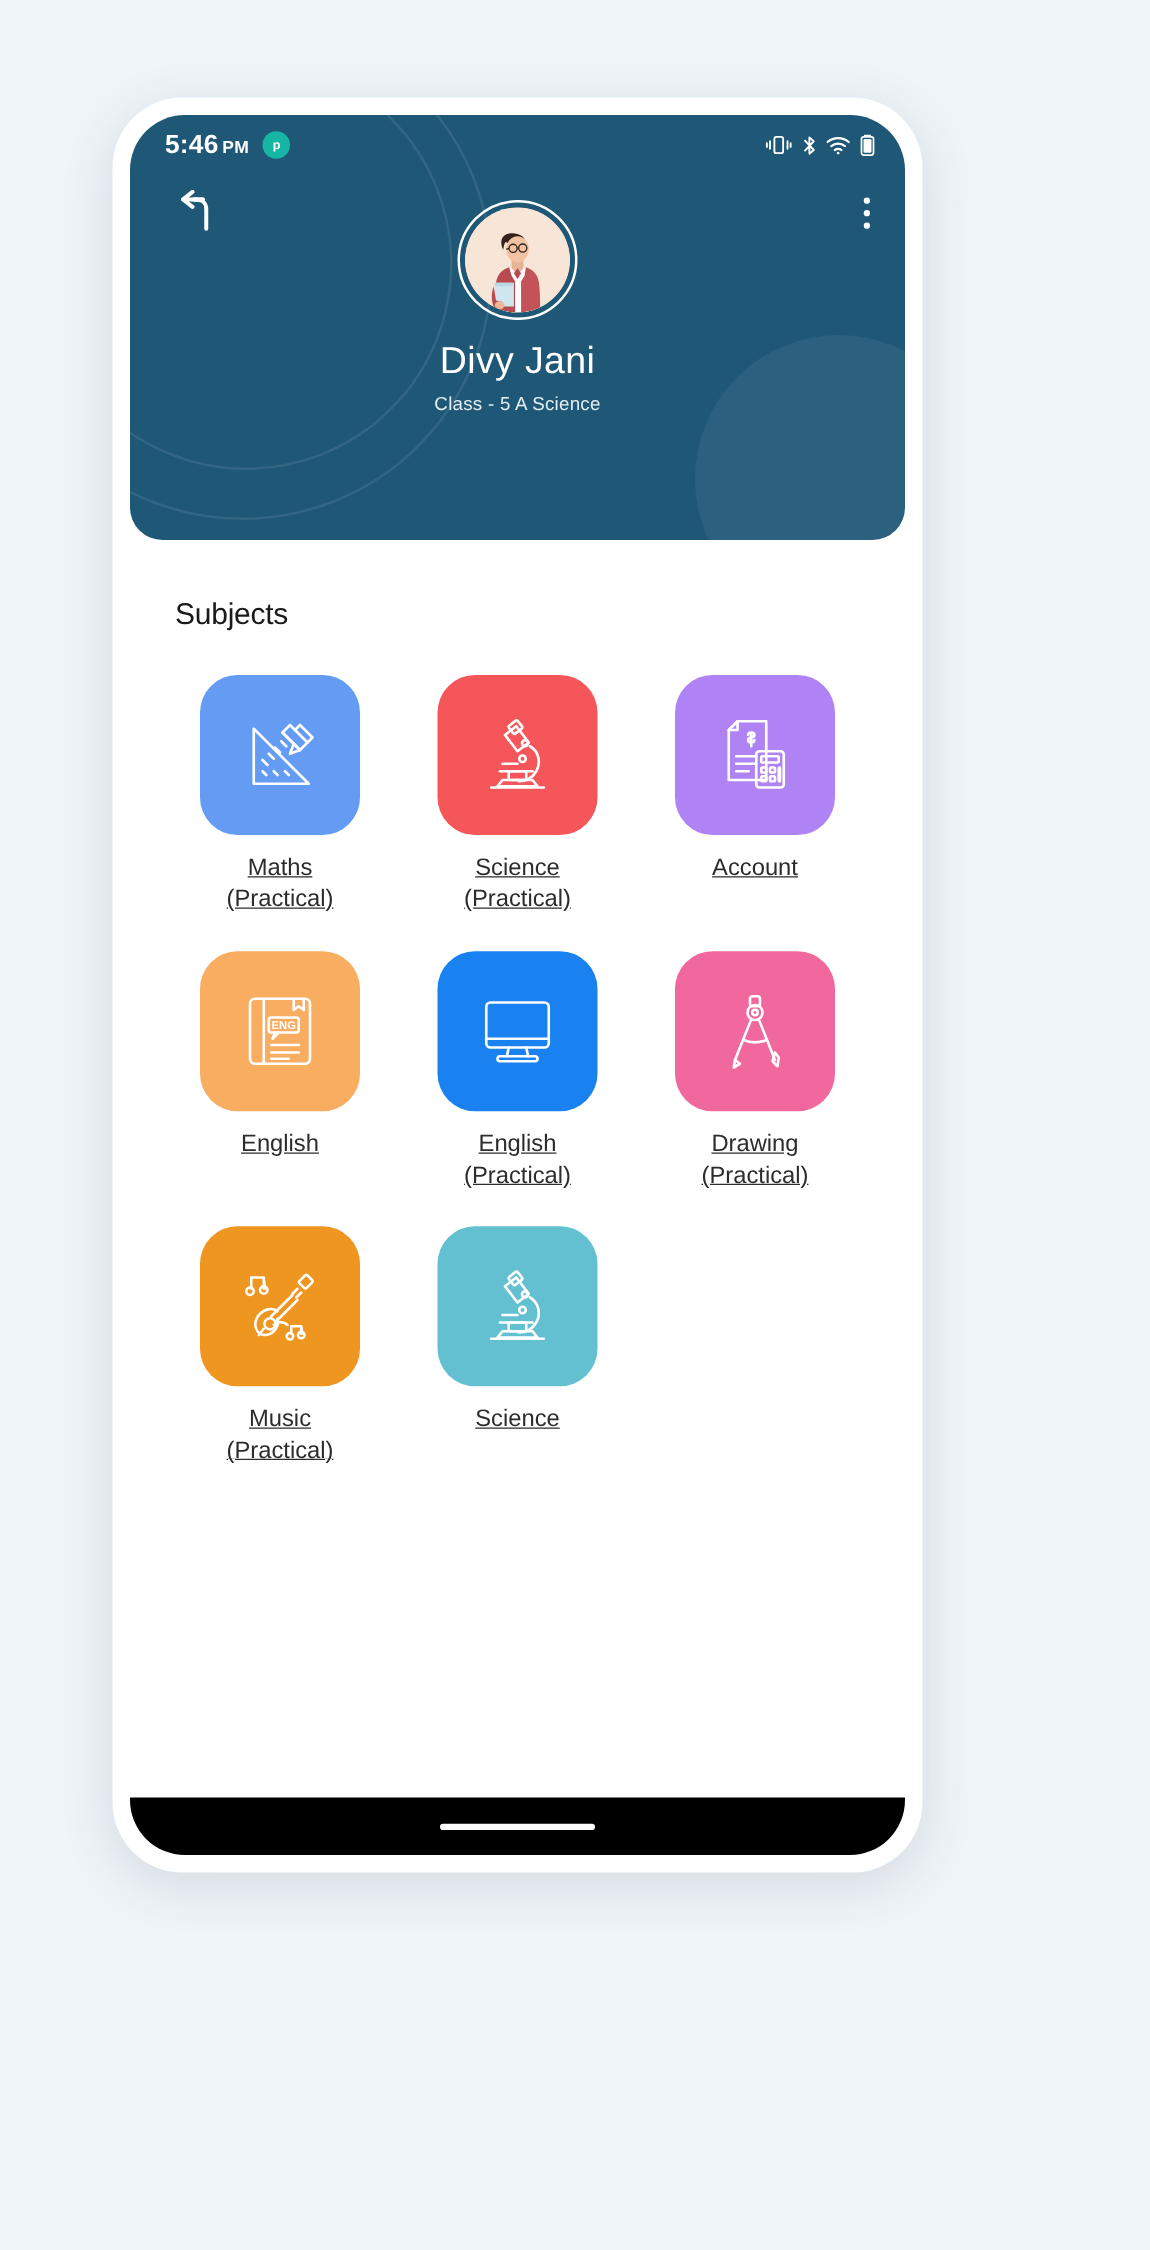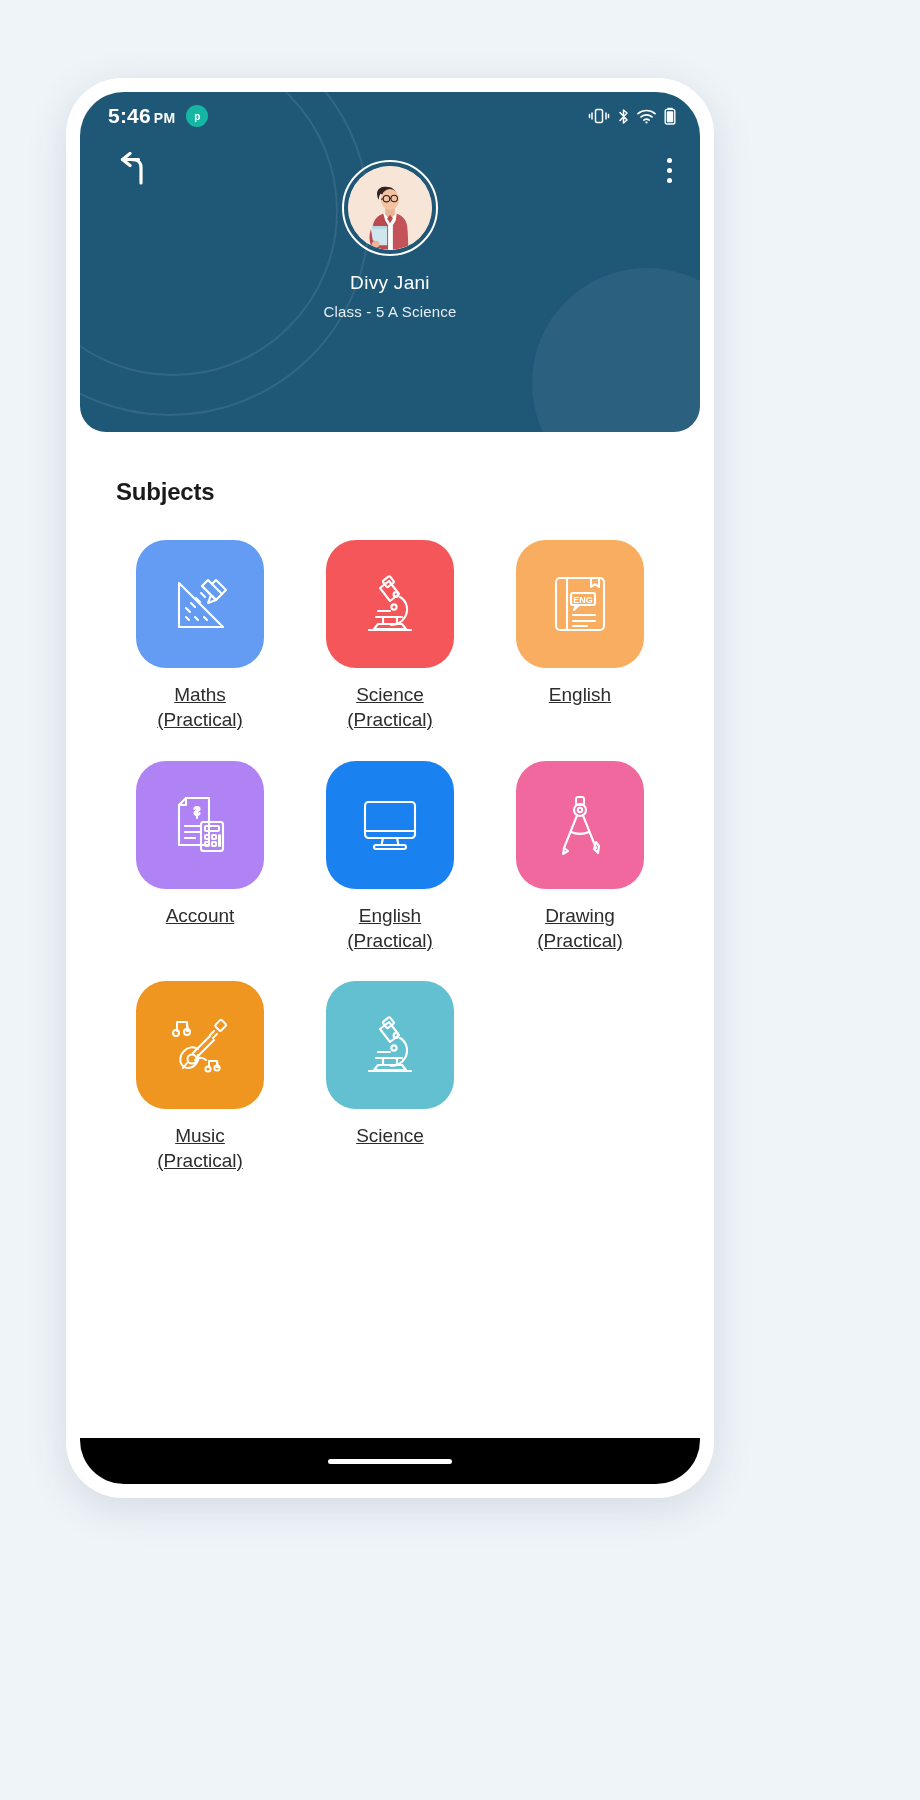--- a/index.html
+++ b/index.html
@@ -9,21 +9,21 @@
     height: 1800px;
     background: #eff4f8;
     font-family: "Liberation Sans", sans-serif;
     overflow: hidden;
     position: relative;
   }
 
   
   .phone-frame {
     position: absolute;
-    left: 66px;
+    left: 90px;
     top: 78px;
     width: 648px;
     height: 1420px;
     background: #ffffff;
     border-radius: 56px;
     box-shadow: 0 10px 42px rgba(40,70,95,0.14);
     padding: 14px;
   }
   .phone-screen {
     position: relative;
@@ -112,38 +112,38 @@
   }
   .avatar {
     width: 100%; height: 100%;
     border-radius: 50%;
     overflow: hidden;
     background: #f6e2d7;
     position: relative;
   }
   .user-name {
     margin-top: 16px;
-    font-size: 19px;
+    font-size: 30px;
     color: #ffffff;
     font-weight: normal;
     letter-spacing: .3px;
   }
   .user-class {
     margin-top: 9px;
     font-size: 15px;
     color: #e6edf2;
     letter-spacing: .2px;
   }
 
   
   .content { padding: 0 36px; }
   .section-title {
     margin-top: 46px;
     font-size: 24px;
-    font-weight: bold;
+    font-weight: normal;
     color: #1a1a1a;
     letter-spacing: -.2px;
   }
   .grid {
     margin-top: 34px;
     display: grid;
     grid-template-columns: repeat(3, 1fr);
     row-gap: 28px;
     column-gap: 22px;
   }
@@ -325,37 +325,20 @@
               <path d="M22 41h12"></path>
               <path d="M20 47h26"></path>
               <rect x="27" y="47" width="14" height="7" rx="1.5"></rect>
               <path d="M22 54h24l4 5H18z"></path>
               <path d="M13 60h42"></path>
             </svg>
           </span>
         </div>
         <div class="tile-label">Science
 (Practical)</div>
-      </div>
-
-      <div class="tile">
-        <div class="tile-icon" style="background:#f9ad61">
-          <span>
-            <svg width="66" height="66" viewBox="0 0 66 66" fill="none" stroke="#ffffff" stroke-width="2.1" stroke-linecap="round" stroke-linejoin="round">
-              <rect x="9" y="7" width="48" height="52" rx="4"></rect>
-              <path d="M20 7v52"></path>
-              <path d="M44 7v9l4-3 4 3V7"></path>
-              <rect x="24" y="22" width="24" height="12" rx="2"></rect>
-              <path d="M29 34l-2 5 5-5"></path>
-              <text x="36" y="31.5" fill="#ffffff" stroke="none" font-size="9" font-family="Liberation Sans, sans-serif" font-weight="bold" text-anchor="middle">ENG</text>
-              <path d="M26 44h22M26 50h22M26 55h14"></path>
-            </svg>
-          </span>
-        </div>
-        <div class="tile-label">English</div>
       </div>
 
       <div class="tile">
         <div class="tile-icon" style="background:#b083f5">
           <span>
             <svg width="68" height="68" viewBox="0 0 68 68" fill="none" stroke="#ffffff" stroke-width="2.1" stroke-linecap="round" stroke-linejoin="round">
               <path d="M13 14l7-7h23v47H13z"></path>
               <path d="M20 7v7h-7"></path>
               <path d="M31 16v11M28.5 18c0-1.3 1.1-2 2.5-2s2.5.8 2.5 2-1.1 1.8-2.5 2-2.5.8-2.5 2 1.1 2 2.5 2 2.5-.7 2.5-2"></path>
               <path d="M19 35h16M19 41h16M19 47h10"></path>
@@ -363,20 +346,37 @@
               <rect x="39" y="35" width="14" height="5" rx="1"></rect>
               <rect x="39" y="44" width="4" height="4" rx="1"></rect>
               <rect x="46" y="44" width="4" height="4" rx="1"></rect>
               <rect x="39" y="51" width="4" height="4" rx="1"></rect>
               <rect x="46" y="51" width="4" height="4" rx="1"></rect>
               <rect x="53" y="44" width="1" height="11" rx=".5"></rect>
             </svg>
           </span>
         </div>
         <div class="tile-label">Account</div>
+      </div>
+
+      <div class="tile">
+        <div class="tile-icon" style="background:#f9ad61">
+          <span>
+            <svg width="66" height="66" viewBox="0 0 66 66" fill="none" stroke="#ffffff" stroke-width="2.1" stroke-linecap="round" stroke-linejoin="round">
+              <rect x="9" y="7" width="48" height="52" rx="4"></rect>
+              <path d="M20 7v52"></path>
+              <path d="M44 7v9l4-3 4 3V7"></path>
+              <rect x="24" y="22" width="24" height="12" rx="2"></rect>
+              <path d="M29 34l-2 5 5-5"></path>
+              <text x="36" y="31.5" fill="#ffffff" stroke="none" font-size="9" font-family="Liberation Sans, sans-serif" font-weight="bold" text-anchor="middle">ENG</text>
+              <path d="M26 44h22M26 50h22M26 55h14"></path>
+            </svg>
+          </span>
+        </div>
+        <div class="tile-label">English</div>
       </div>
 
       <div class="tile">
         <div class="tile-icon" style="background:#1a82f0">
           <span>
             <svg width="70" height="70" viewBox="0 0 70 70" fill="none" stroke="#ffffff" stroke-width="2.1" stroke-linecap="round" stroke-linejoin="round">
               <rect x="10" y="12" width="50" height="36" rx="3.5"></rect>
               <path d="M10 41h50"></path>
               <path d="M28 48l-1.5 7M42 48l1.5 7"></path>
               <rect x="19" y="55" width="32" height="4" rx="2"></rect>

